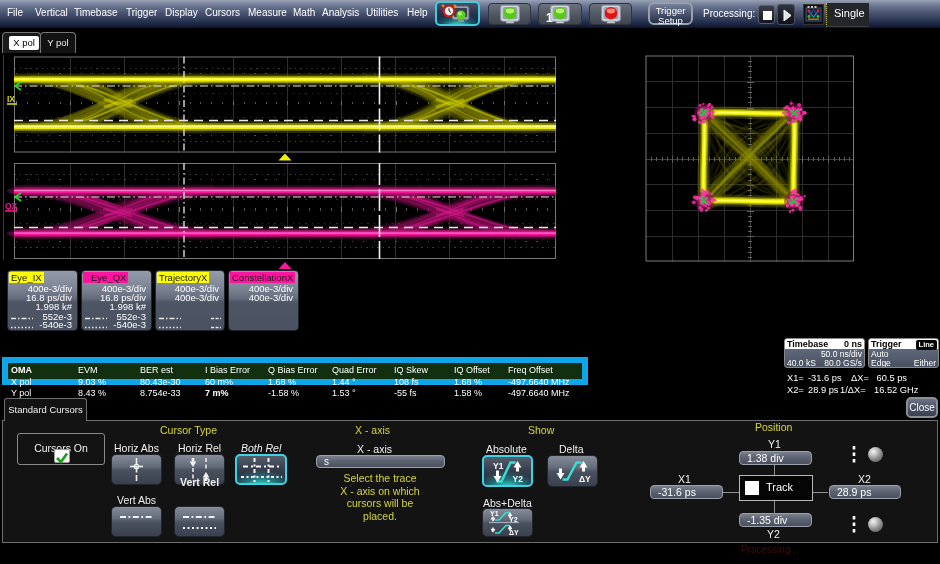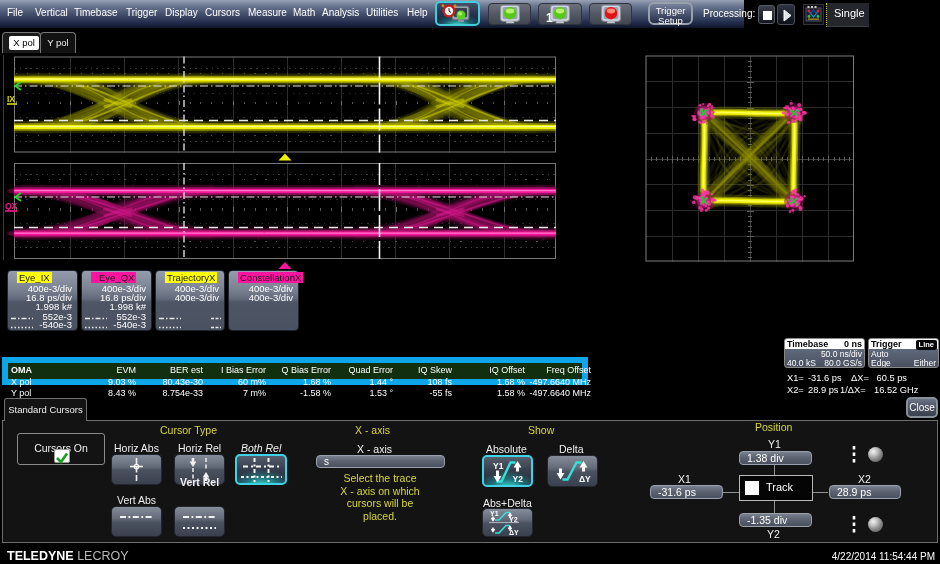--- a/index.html
+++ b/index.html
@@ -4,49 +4,49 @@
 <style>
 * { margin:0; padding:0; box-sizing:border-box; }
 html,body { background:#000; }
 #app {
   position:relative; width:940px; height:564px; overflow:hidden;
   background:#000; font-family:"Liberation Sans", sans-serif; color:#fff;
 }
 .abs { position:absolute; }
 
 #menubar {
-  position:absolute; left:0; top:0; width:744px; height:28px;
+  position:absolute; left:0; top:0; width:940px; height:28px;
   background:linear-gradient(180deg,#98a1b4 0%,#707c96 18%,#4a5572 45%,#2e3a58 70%,#1a2340 88%,#0d1426 100%);
 }
 .mi { position:absolute; top:7px; font-size:10px; color:#fff; white-space:nowrap; }
 .tlbtn { position:absolute; top:3px; height:22px; border-radius:4px;
   background:linear-gradient(180deg,#6a717d 0%,#555b66 45%,#40464f 100%);
   border:1px solid #30343a; }
 
 .mon { position:absolute; left:50%; top:50%; transform:translate(-50%,-50%); width:19px; height:17px; }
 
 .tab { position:absolute; top:32px; height:21px; border:1px solid #777; border-bottom:none;
   border-radius:4px 4px 0 0; background:#121212; }
 
 .desc { position:absolute; top:270px; height:61px; width:71px; border-radius:4px;
   background:linear-gradient(180deg,#959cab 0%,#7b8292 30%,#636a7b 47%,#4e5564 53%,#4a5160 100%);
   border:1px solid #20242c; font-size:9.5px; }
-.desc .chip { position:absolute; left:1px; top:1px; font-size:9.5px; color:#141414; padding:0 2px; line-height:11px;margin-left:8px; }
+.desc .chip { position:absolute; left:1px; top:1px; font-size:9.5px; color:#141414; padding:0 2px; line-height:11px; }
 .desc .v { position:absolute; right:5px; white-space:nowrap; color:#fff; }
 
 .ibox { position:absolute; top:338px; height:30px; border-radius:3px; overflow:hidden;
   border:1px solid #888; background:linear-gradient(180deg,#747d90 0%,#5a6375 50%,#49505f 100%); font-size:8.5px; }
 .ibox .hd { position:absolute; left:0; top:0; right:0; height:10px; background:#fff; color:#000; }
 .ibox span.abs { line-height:9px; }
 #xreadout span { white-space:nowrap; }
 
 #mtable { position:absolute; left:2px; top:357px; width:586px; height:28px;
   background:#12300f; border:6px solid #0ea5e9; font-size:9px; }
 #mtable .r { position:absolute; left:0; width:100%; white-space:nowrap; }
-#mtable .c { position:absolute; text-align:right; }
+#mtable .c { position:absolute; text-align:left; }
 
 #cpanel { position:absolute; left:2px; top:420px; width:936px; height:123px;
   border:1px solid #6e6e6e; background:#131313; }
 #ctab { position:absolute; left:4px; top:398px; width:83px; height:23px;
   border:1px solid #6e6e6e; border-bottom:none; border-radius:3px 3px 0 0;
   background:#131313; z-index:3; font-size:9.5px; color:#eee; text-align:center; line-height:21px; }
 .ylab { position:absolute; color:#d6d63c; font-size:10.5px; white-space:nowrap; }
 .wlab { position:absolute; color:#f0f0f0; font-size:10.5px; white-space:nowrap; }
 .cbtn { position:absolute; border-radius:5px;
   background:linear-gradient(180deg,#858d9a 0%,#636b79 40%,#4b525f 52%,#3a404d 100%);
@@ -1303,21 +1303,21 @@
         <span class="c" style="left:260px;width:63px;">1.68 %</span>
       <span class="c" style="left:324px;width:61px;">1.44 °</span>
         <span class="c" style="left:386px;width:58px;">108 fs</span>
       <span class="c" style="left:446px;width:71px;">1.68 %</span>
         <span class="c" style="left:500px;width:83px;">-497.6640 MHz</span>
     </div>
     <div class="r" style="top:25px;">
         <span class="abs" style="left:3px;">Y pol</span>
       <span class="c" style="left:70px;width:58px;">8.43 %</span>
         <span class="c" style="left:132px;width:63px;">8.754e-33</span>
-      <span class="c" style="left:197px;width:61px;">7 m%</span>
+      <span class="c" style="left:197px;width:61px;font-weight:bold;">7 m%</span>
         <span class="c" style="left:260px;width:63px;">-1.58 %</span>
       <span class="c" style="left:324px;width:61px;">1.53 °</span>
         <span class="c" style="left:386px;width:58px;">-55 fs</span>
       <span class="c" style="left:446px;width:71px;">1.58 %</span>
         <span class="c" style="left:500px;width:83px;">-497.6640 MHz</span>
     </div>
   </div>
 
   <div id="ctab">Standard Cursors</div>
   <div class="abs" style="left:906px;top:397px;width:32px;height:21px;border:2px solid #8a9098;border-radius:5px;background:linear-gradient(180deg,#6c7486 0%,#4a5162 50%,#39404f 100%);color:#fff;font-size:10px;text-align:center;line-height:17px;">Close</div>
@@ -1448,17 +1448,13 @@
       </svg>
     <div class="sphere" style="left:868px;top:27px;"></div>
     <svg class="abs" style="left:851px;top:96px;" width="6" height="17">
         <line x1="3" y1="0" x2="3" y2="17" stroke="#fff" stroke-width="2.6" stroke-dasharray="3.5 3"></line>
       </svg>
     <div class="sphere" style="left:868px;top:97px;"></div>
   </div>
   <div class="abs" style="left:3px;top:55px;width:1px;height:205px;background:#3c3c3c;"></div>
   <div class="abs" style="left:741px;top:544px;font-size:10px;color:#3d0d0d;">Processing...</div>
 
-  <div id="bbar">
-    <div class="abs" style="left:7px;top:4px;font-size:12.5px;font-weight:bold;color:#fff;">TELEDYNE <span style="color:#b8b8b8;font-weight:normal;">LECROY</span></div>
-    <div class="abs" style="right:5px;top:6px;font-size:10px;color:#fff;">4/22/2014 11:54:44 PM</div>
-  </div>
 </div>
 
 </body></html>

